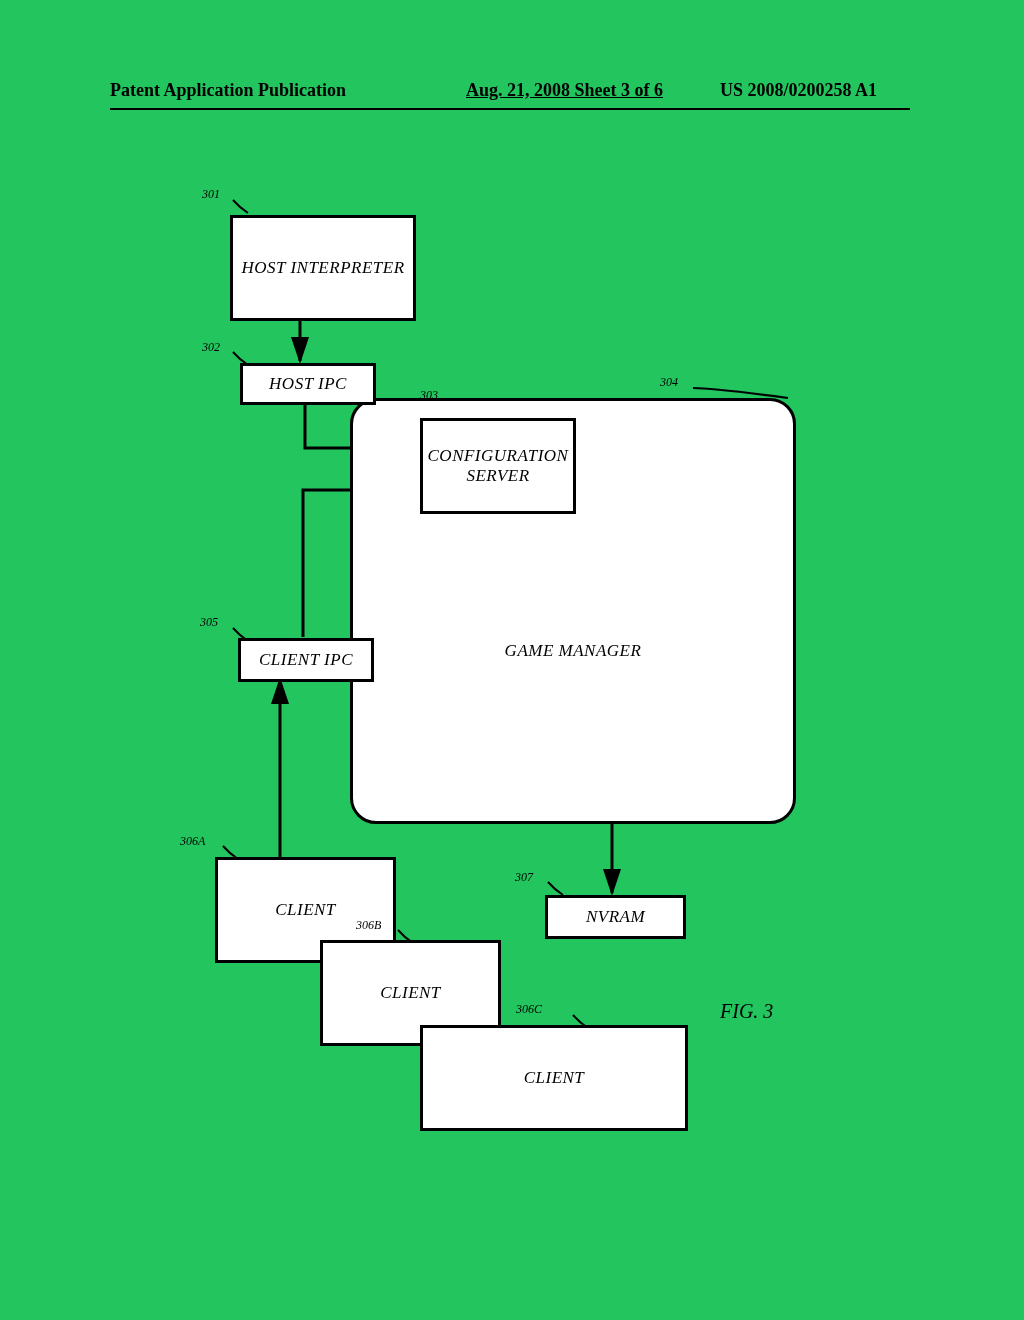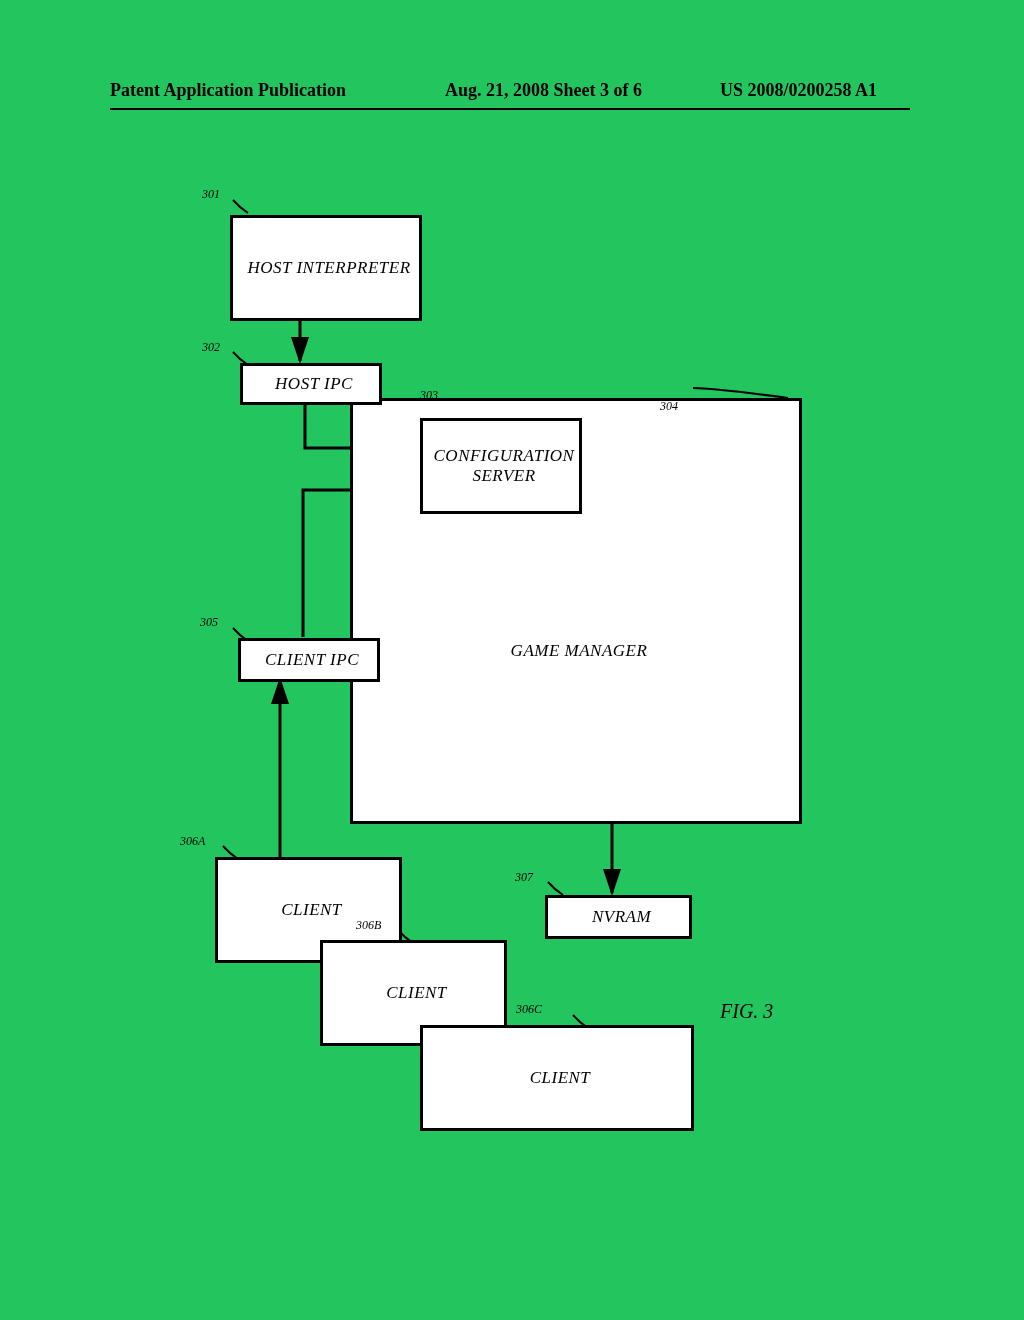--- a/index.html
+++ b/index.html
@@ -46,21 +46,20 @@
     border: 3px solid black;
     background: white;
     display: flex;
     align-items: center;
     justify-content: center;
     text-align: center;
     font-style: italic;
     font-family: "Times New Roman", Times, serif;
     font-size: 17px;
     letter-spacing: 0.5px;
-    padding-left: 6px;
   }
   .label {
     position: absolute;
     font-style: italic;
     font-family: "Times New Roman", Times, serif;
     font-size: 12px;
   }
   .fig-label {
     position: absolute;
     font-style: italic;
@@ -74,21 +73,21 @@
     left: 0;
   }
 </style>
 </head>
 <body>
 
 <div class="page">
 
   <div class="header">
     <div class="header-text" style="left:110px;">Patent Application Publication</div>
-    <div class="header-text" style="left:445px;">Aug. 21, 2008  Sheet 3 of 6</div>
+    <div class="header-text" style="left:466px;text-decoration:underline;">Aug. 21, 2008  Sheet 3 of 6</div>
     <div class="header-text" style="left:720px;">US 2008/0200258 A1</div>
     <div class="header-rule"></div>
   </div>
 
   <div class="diagram">
 
     <svg width="1024" height="1320">
       <defs>
         <marker id="arrow" markerWidth="10" markerHeight="10" refX="8" refY="3" orient="auto" markerUnits="strokeWidth">
           <path d="M0,0 L0,6 L9,3 z" fill="black"></path>
@@ -117,21 +116,21 @@
 
       <polyline points="305,400 305,448 418,448" stroke="black" stroke-width="3" fill="none" marker-end="url(#arrow)"></polyline>
 
       <polyline points="303,637 303,490 418,490" stroke="black" stroke-width="3" fill="none" marker-end="url(#arrow)"></polyline>
 
       <line x1="280" y1="857" x2="280" y2="680" stroke="black" stroke-width="3" marker-end="url(#arrow)"></line>
 
       <line x1="612" y1="820" x2="612" y2="893" stroke="black" stroke-width="3" marker-end="url(#arrow)"></line>
     </svg>
 
-    <div class="box" style="left:350px; top:398px; width:440px; height:420px; align-items:center; justify-content:center;">
+    <div class="box" style="left:350px; top:398px; width:440px; height:420px; align-items:center; justify-content:center;border-radius:26px;">
       <span style="position:relative; top:40px;">GAME MANAGER</span>
     </div>
 
     <div class="box" style="left:420px; top:418px; width:150px; height:90px; white-space:pre-line;">
       <span>CONFIGURATION
 SERVER</span>
     </div>
 
     <div class="box" style="left:230px; top:215px; width:180px; height:100px;">
       <span>HOST INTERPRETER</span>
@@ -157,21 +156,21 @@
       <span>CLIENT</span>
     </div>
 
     <div class="box" style="left:545px; top:895px; width:135px; height:38px;">
       <span>NVRAM</span>
     </div>
 
     <div class="label" style="left:202px; top:187px;">301</div>
     <div class="label" style="left:202px; top:340px;">302</div>
     <div class="label" style="left:420px; top:388px;">303</div>
-    <div class="label" style="left:660px; top:375px;margin-top:24px;">304</div>
+    <div class="label" style="left:660px; top:375px;">304</div>
     <div class="label" style="left:200px; top:615px;">305</div>
     <div class="label" style="left:180px; top:834px;">306A</div>
     <div class="label" style="left:356px; top:918px;">306B</div>
     <div class="label" style="left:516px; top:1002px;text-align:center;">306C</div>
     <div class="label" style="left:515px; top:870px;">307</div>
 
     <div class="fig-label" style="left:720px; top:1000px;">FIG. 3</div>
 
   </div>
 </div>

